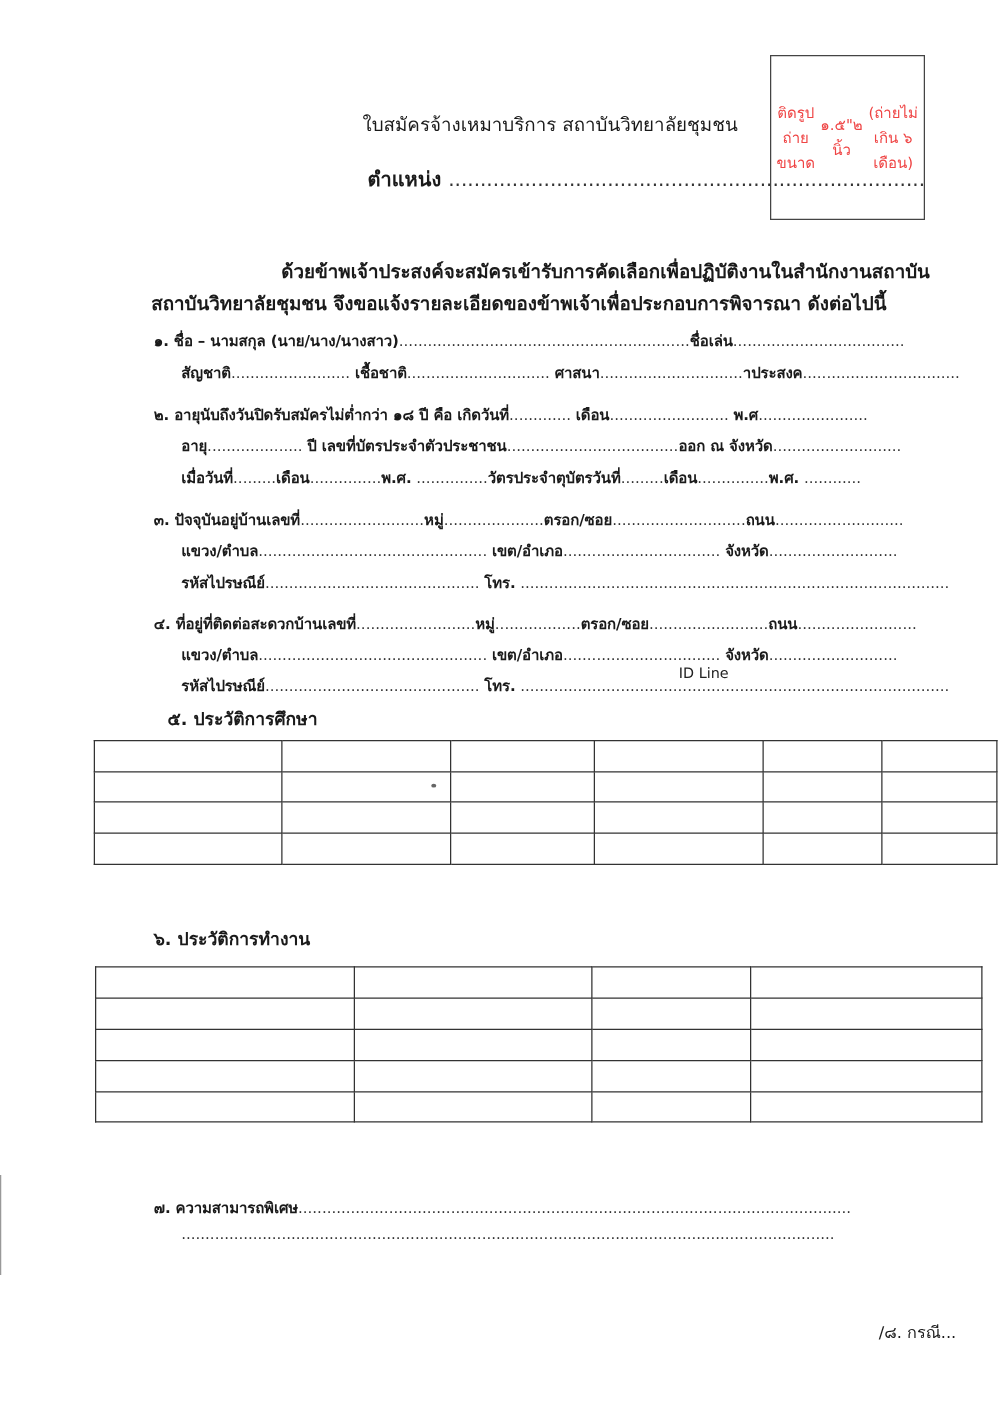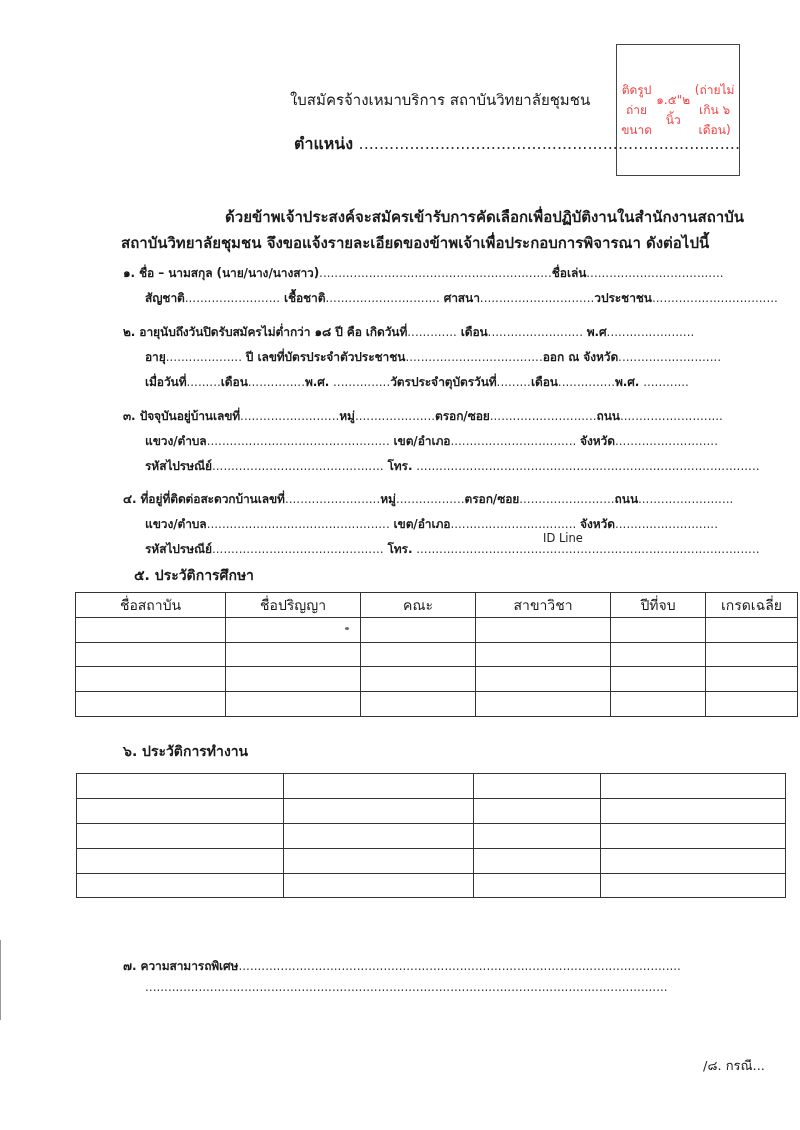--- a/index.html
+++ b/index.html
@@ -46,21 +46,21 @@
 </div>
 
 <div class="abs intro" style="left:225px; top:205px;">ด้วยข้าพเจ้าประสงค์จะสมัครเข้ารับการคัดเลือกเพื่อปฏิบัติงานในสำนักงานสถาบัน</div>
 <div class="abs intro" style="left:121px; top:231px;">สถาบันวิทยาลัยชุมชน จึงขอแจ้งรายละเอียดของข้าพเจ้าเพื่อประกอบการพิจารณา ดังต่อไปนี้</div>
 
 <div class="abs line" style="left:123px; top:263px;">
   <span>๑.</span>
   <span>ชื่อ – นามสกุล (นาย/นาง/นางสาว)</span><span class="dots">.............................................................</span><span>ชื่อเล่น</span><span class="dots">....................................</span>
 </div>
 <div class="abs line" style="left:145px; top:288px;">
-  <span>สัญชาติ</span><span class="dots">......................... </span><span>เชื้อชาติ</span><span class="dots">.............................. </span><span>ศาสนา</span><span class="dots">..............................</span><span>วประชาชน</span><span class="dots">.................................</span>
+  <span>สัญชาติ</span><span class="dots">......................... </span><span>เชื้อชาติ</span><span class="dots">.............................. </span><span>ศาสนา</span><span class="dots">..............................</span><span>าประสงค</span><span class="dots">.................................</span>
 </div>
 
 <div class="abs line" style="left:123px; top:322px;">
   <span>๒.</span>
   <span>อายุนับถึงวันปิดรับสมัครไม่ต่ำกว่า ๑๘ ปี คือ เกิดวันที่</span><span class="dots">............. </span><span>เดือน</span><span class="dots">......................... </span><span>พ.ศ</span><span class="dots">.......................</span>
 </div>
 <div class="abs line" style="left:145px; top:347px;">
   <span>อายุ</span><span class="dots">.................... </span><span>ปี เลขที่บัตรประจำตัวประชาชน</span><span class="dots">....................................</span><span>ออก ณ จังหวัด</span><span class="dots">...........................</span>
 </div>
 <div class="abs line" style="left:145px; top:372px;">
@@ -94,28 +94,20 @@
 <table class="grid" style="left:75px; top:592px; width:722px;">
   <colgroup>
     <col style="width:150px">
       <col style="width:135px">
       <col style="width:115px">
       <col style="width:135px">
       <col style="width:95px">
       <col style="width:92px">
   </colgroup>
   <tbody>
-      <tr style="height:25px;">
-    <th>ชื่อสถาบัน</th>
-    <th>ชื่อปริญญา</th>
-    <th>คณะ</th>
-    <th>สาขาวิชา</th>
-    <th>ปีที่จบ</th>
-    <th>เกรดเฉลี่ย</th>
-  </tr>
   <tr style="height:25px;">
     <td></td>
         <td></td>
         <td></td>
         <td></td>
         <td></td>
         <td></td>
   </tr>
   <tr style="height:24px;">
     <td></td>

